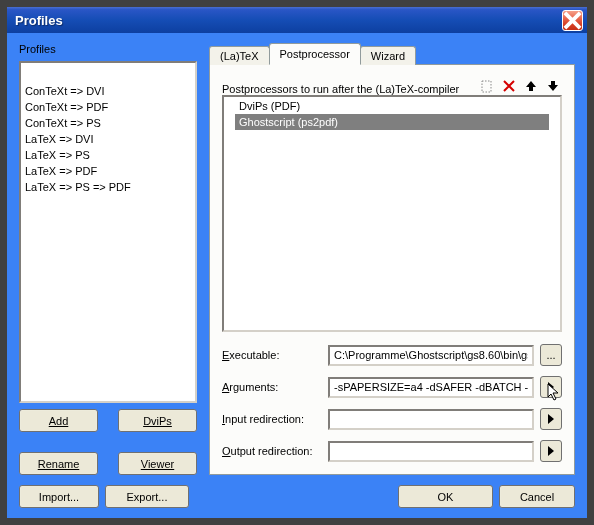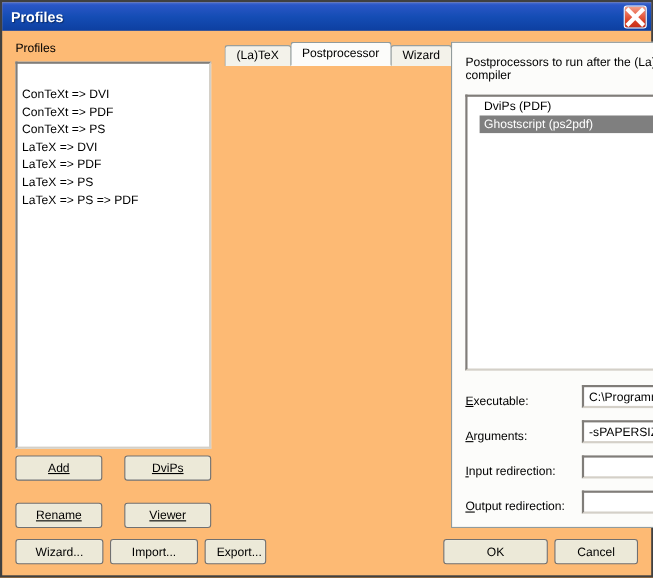--- a/index.html
+++ b/index.html
@@ -6,22 +6,22 @@
   html, body { margin: 0; padding: 0; }
   body {
     width: 594px; height: 525px;
     font-family: Tahoma, Arial, sans-serif;
     font-size: 11px;
     background: #000;
     overflow: hidden;
   }
   .window {
     width: 594px; height: 525px;
-    background: #fdba74;
-    border: 2px solid #404040;
+    background: #3b82f6;
+    border: 7px solid #404040;
     display: flex; flex-direction: column;
   }
   .titlebar {
     height: 26px;
     background: linear-gradient(to bottom, #4a6fd0 0%, #2a56c6 10%, #154db5 50%, #0d3fa0 100%);
     display: flex; align-items: center;
     padding: 0 4px 0 8px;
     color: #fff;
   }
   .titlebar-title {
@@ -77,21 +77,21 @@
     background: #ece9d8;
     border: 1px solid #707070;
     border-radius: 3px;
     font-family: inherit; font-size: 11px;
     cursor: pointer;
     padding: 0 10px;
     box-shadow: inset 0 0 1px #fff;
   }
   .right-col {
     flex: 1;
-    display: flex; flex-direction: row;
+    display: flex; flex-direction: column;
     min-width: 0;
   }
   .tabs {
     display: flex;
     align-items: flex-end;
     height: 22px;
     position: relative;
     z-index: 2;
     margin-bottom: -1px;
   }
@@ -117,22 +117,22 @@
   .tabpanel {
     flex: 1;
     border: 1px solid #919b9c;
     background: #fcfcfa;
     padding: 12px;
     display: flex; flex-direction: column;
     z-index: 1;
     min-height: 0;
   }
   .pp-header {
-    display: flex; align-items: flex-start;
-    margin-bottom: 11px;
+    display: flex; align-items: flex-end;
+    margin-bottom: 0;
   }
   .pp-header-label { flex: 1; font-size: 11px; }
   .ticon {
     width: 18px; height: 18px;
     display: flex; align-items: center; justify-content: center;
     margin-left: 4px; cursor: pointer;
   }
   .ticon svg { width: 14px; height: 14px; }
   .pp-list {
     flex: 1;
@@ -140,21 +140,21 @@
     border: 2px inset #d4d0c8;
     overflow: auto;
     font-size: 11px;
     line-height: 16px;
     padding: 1px 11px;
   }
   .pp-item { padding: 0 4px; }
   .pp-item.sel { background: #7f7f7f; color: #fff; }
   .form-rows { margin-top: 12px; }
   .frow {
-    display: flex; align-items: flex-end;
+    display: flex; align-items: center;
     margin-bottom: 10px;
     gap: 6px;
   }
   .frow label {
     width: 100px;
     font-size: 11px;
   }
   .u { text-decoration: underline; }
   .txt {
     flex: 1;
@@ -209,22 +209,22 @@
   <div class="content">
     <div class="upper">
 
       <div class="profiles-col">
         <div class="gp-label">Profiles</div>
         <div class="profiles-list">
           <div class="p-item">ConTeXt =&gt; DVI</div>
           <div class="p-item">ConTeXt =&gt; PDF</div>
           <div class="p-item">ConTeXt =&gt; PS</div>
           <div class="p-item">LaTeX =&gt; DVI</div>
+          <div class="p-item">LaTeX =&gt; PS</div>
           <div class="p-item">LaTeX =&gt; PDF</div>
-          <div class="p-item">LaTeX =&gt; PS</div>
           <div class="p-item">LaTeX =&gt; PS =&gt; PDF</div>
         </div>
         <div class="p-buttons">
           <button class="btn"><span class="u">Add</span></button>
           <button class="btn"><span class="u">DviPs</span></button>
           <button class="btn"><span class="u">Rename</span></button>
           <button class="btn"><span class="u">Viewer</span></button>
         </div>
       </div>
 
@@ -302,21 +302,20 @@
               </div>
             </div>
 
           </div>
         </div>
       </div>
 
     </div>
 
     <div class="bottom">
-      <button class="btn" style="width:80px">Wizard...</button>
       <button class="btn" style="width:80px">Import...</button>
-      <button class="btn" style="width:56px">Export...</button>
+      <button class="btn" style="width:84px">Export...</button>
       <div class="spacer"></div>
       <button class="btn" style="width:95px">OK</button>
       <button class="btn" style="width:76px">Cancel</button>
     </div>
   </div>
 </div>
 
 </body></html>

